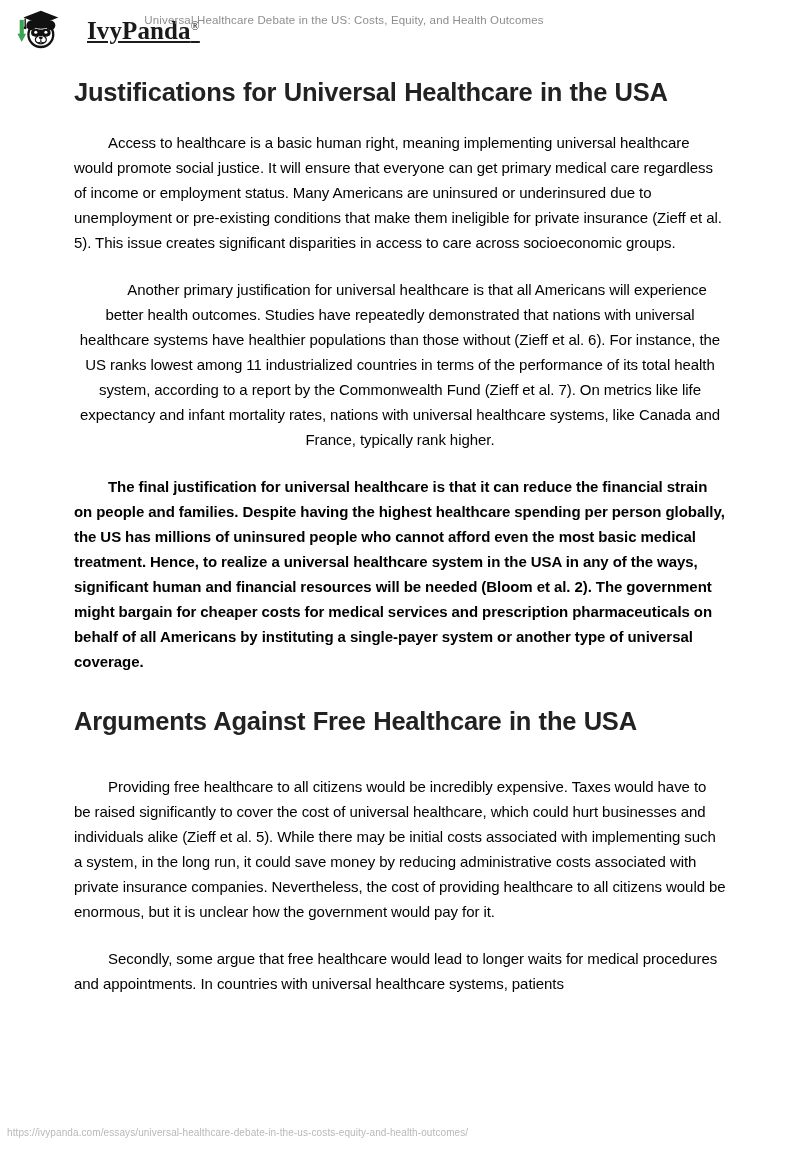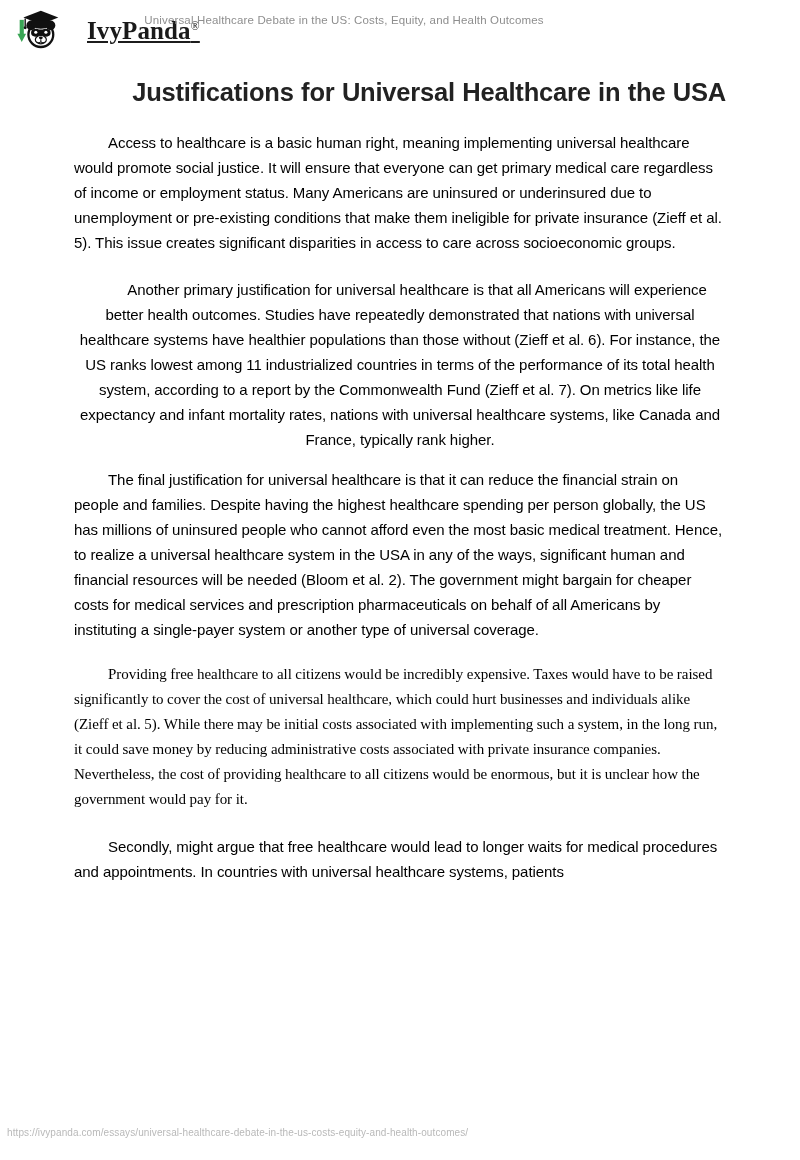--- a/index.html
+++ b/index.html
@@ -74,36 +74,36 @@
   }
   h2.section-heading {
     font-size: 25.5px;
     font-weight: bold;
     line-height: 33px;
     color: #222222;
     margin: 0;
     letter-spacing: -0.2px;
     word-spacing: 0.5px;
   }
-  h2.section-heading.first { padding-top: 12px; text-align: right; }
+  h2.section-heading.first { padding-top: 12px; }
   h2.section-heading.second { padding-top: 31px; }
 
   p.body-par {
     font-size: 15px;
     line-height: 25px;
     color: #000000;
     margin: 0;
     text-indent: 34px;
     letter-spacing: -0.05px;
     word-spacing: -0.1px;
   }
   p.body-par.p1 { margin-top: 21px; }
   p.body-par.p2 { margin-top: 22px; text-align: center; }
-  p.body-par.p3 { margin-top: 15px; }
-  p.body-par.p4 { margin-top: 20px; font-family: Liberation Serif, serif; }
+  p.body-par.p3 { margin-top: 22px; font-weight: bold; }
+  p.body-par.p4 { margin-top: 36px; }
   p.body-par.p5 { margin-top: 22px; }
 
   
   .page-footer {
     position: absolute;
     left: 0;
     bottom: 0;
     width: 800px;
     height: 40px;
   }
@@ -162,21 +162,22 @@
 <div class="article">
 
   <h2 class="section-heading first">Justifications for Universal Healthcare in the USA</h2>
 
   <p class="body-par p1">Access to healthcare is a basic human right, meaning implementing universal healthcare would promote social justice. It will ensure that everyone can get primary medical care regardless of income or employment status. Many Americans are uninsured or underinsured due to unemployment or pre-existing conditions that make them ineligible for private insurance (Zieff et al. 5). This issue creates significant disparities in access to care across socioeconomic groups.</p>
 
   <p class="body-par p2">Another primary justification for universal healthcare is that all Americans will experience better health outcomes. Studies have repeatedly demonstrated that nations with universal healthcare systems have healthier populations than those without (Zieff et al. 6). For instance, the US ranks lowest among 11 industrialized countries in terms of the performance of its total health system, according to a report by the Commonwealth Fund (Zieff et al. 7). On metrics like life expectancy and infant mortality rates, nations with universal healthcare systems, like Canada and France, typically rank higher.</p>
 
   <p class="body-par p3">The final justification for universal healthcare is that it can reduce the financial strain on people and families. Despite having the highest healthcare spending per person globally, the US has millions of uninsured people who cannot afford even the most basic medical treatment. Hence, to realize a universal healthcare system in the USA in any of the ways, significant human and financial resources will be needed (Bloom et al. 2). The government might bargain for cheaper costs for medical services and prescription pharmaceuticals on behalf of all Americans by instituting a single-payer system or another type of universal coverage.</p>
 
+  <h2 class="section-heading second">Arguments Against Free Healthcare in the USA</h2>
 
   <p class="body-par p4">Providing free healthcare to all citizens would be incredibly expensive. Taxes would have to be raised significantly to cover the cost of universal healthcare, which could hurt businesses and individuals alike (Zieff et al. 5). While there may be initial costs associated with implementing such a system, in the long run, it could save money by reducing administrative costs associated with private insurance companies. Nevertheless, the cost of providing healthcare to all citizens would be enormous, but it is unclear how the government would pay for it.</p>
 
-  <p class="body-par p5">Secondly, might argue that free healthcare would lead to longer waits for medical procedures and appointments. In countries with universal healthcare systems, patients</p>
+  <p class="body-par p5">Secondly, some argue that free healthcare would lead to longer waits for medical procedures and appointments. In countries with universal healthcare systems, patients</p>
 </div>
 
 <div class="page-footer">
   <div class="footer-url">https://ivypanda.com/essays/universal-healthcare-debate-in-the-us-costs-equity-and-health-outcomes/</div>
 </div>
 
 </body></html>

